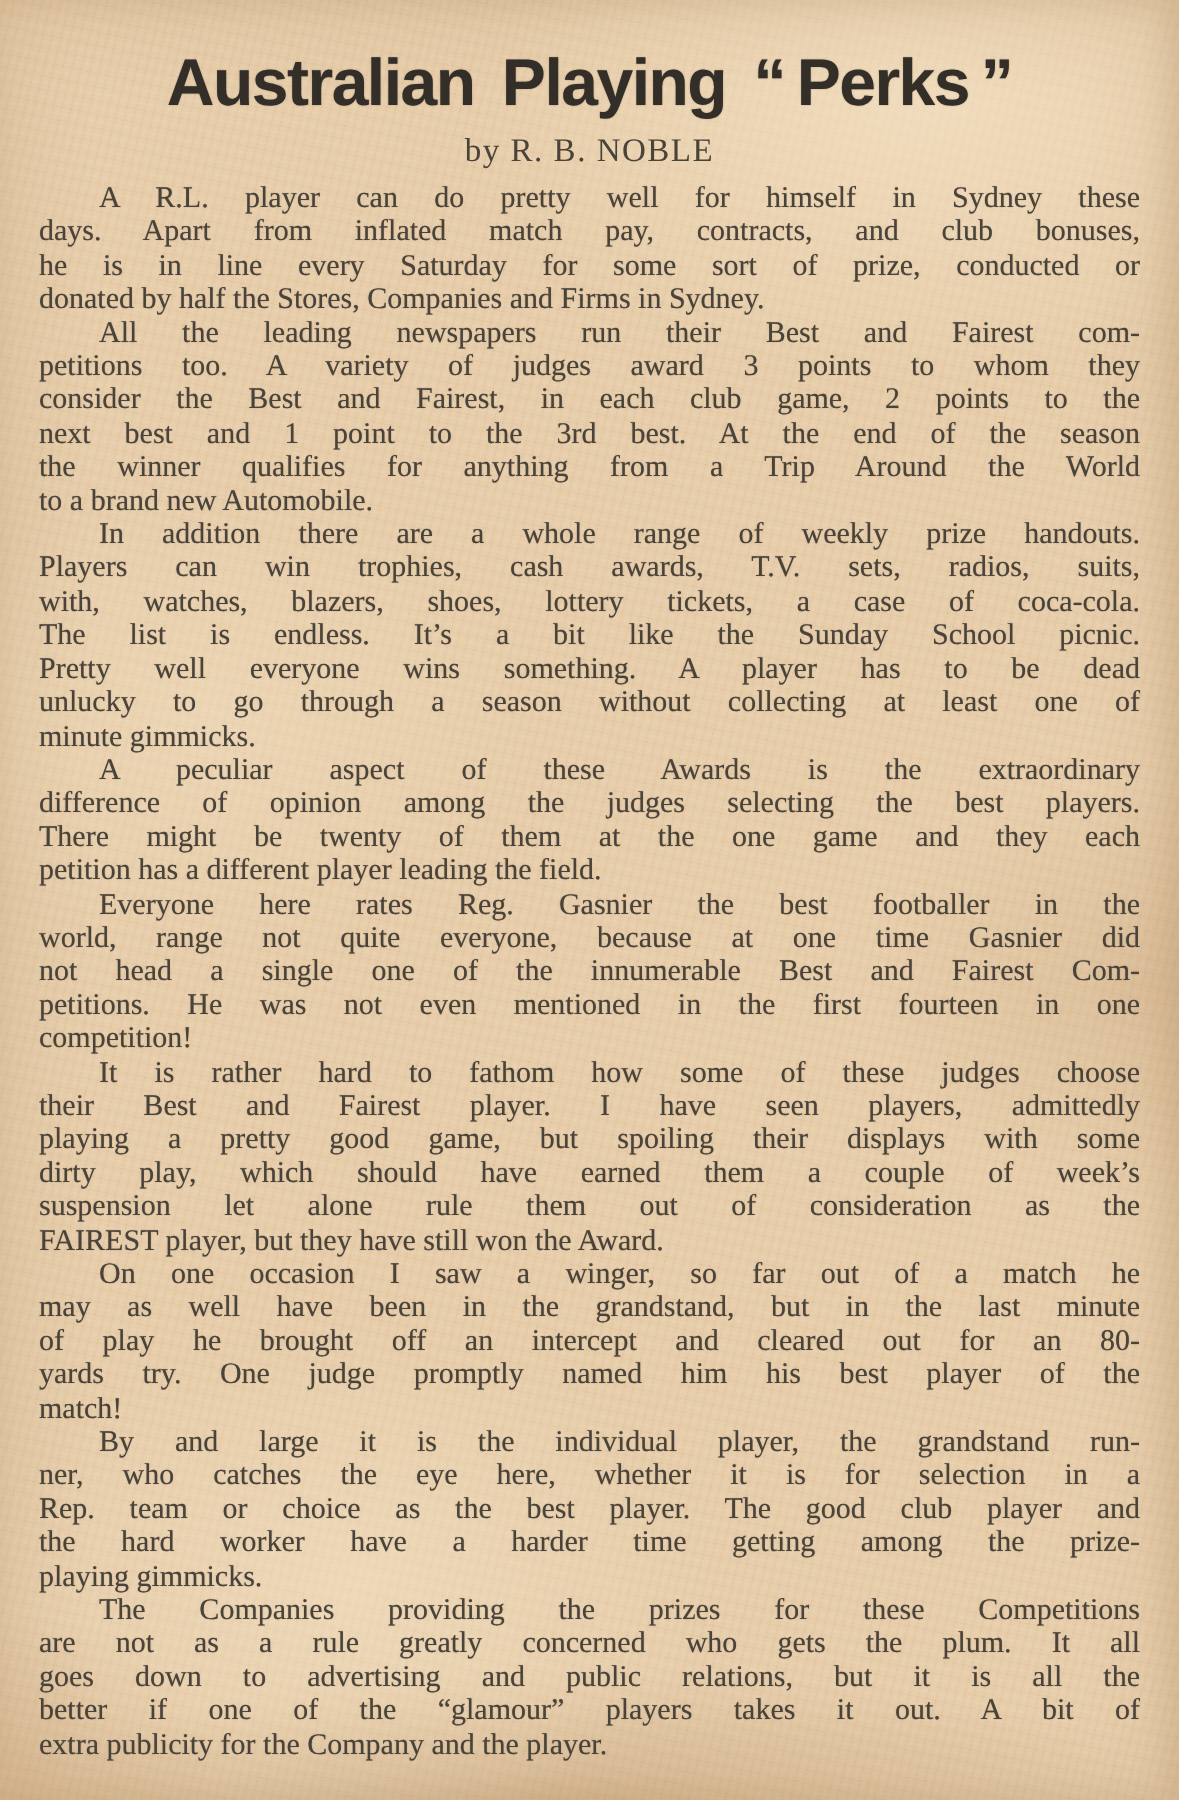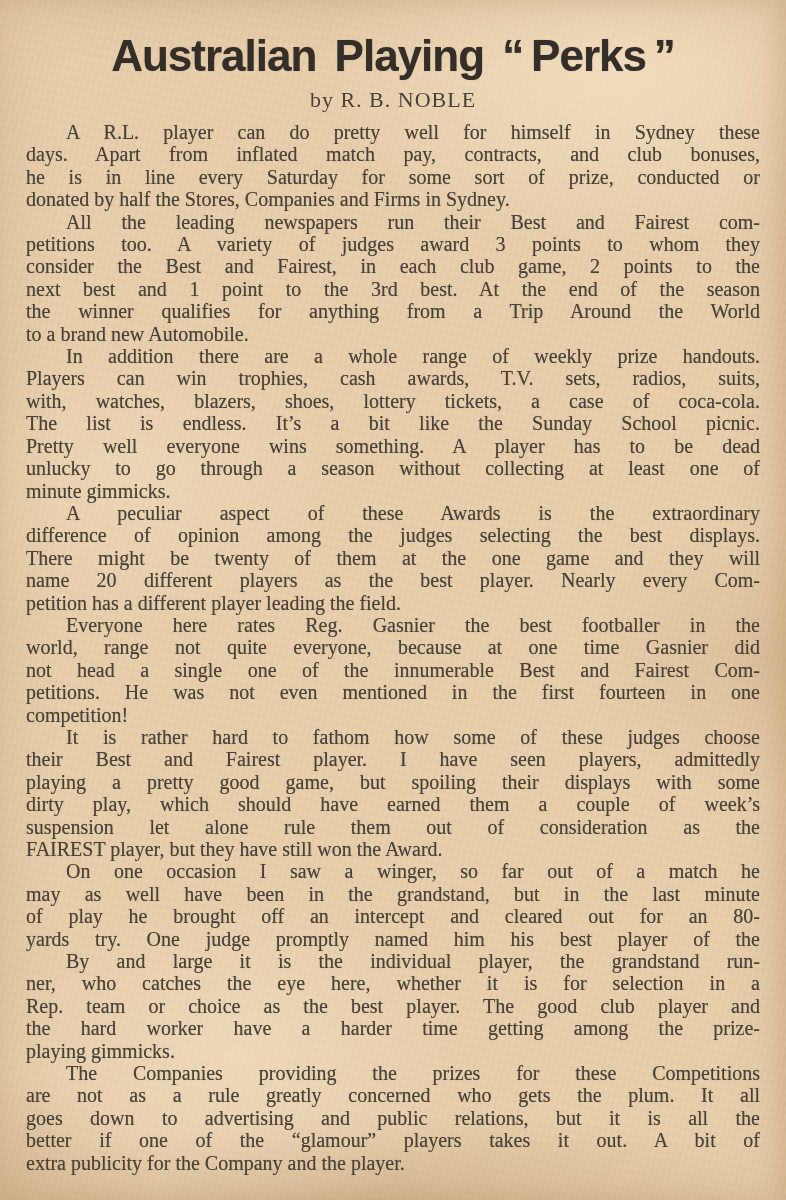--- a/index.html
+++ b/index.html
@@ -91,23 +91,22 @@
         <div class="line first">In addition there are a whole range of weekly prize handouts.</div>
         <div class="line">Players can win trophies, cash awards, T.V. sets, radios, suits,</div>
         <div class="line">with, watches, blazers, shoes, lottery tickets, a case of coca-cola.</div>
         <div class="line">The list is endless.  It’s a bit like the Sunday School picnic.</div>
         <div class="line">Pretty well everyone wins something.  A player has to be dead</div>
         <div class="line">unlucky to go through a season without collecting at least one of</div>
         <div class="line last">minute gimmicks.</div>
       </div>
       <div class="paragraph">
         <div class="line first">A peculiar aspect of these Awards is the extraordinary</div>
-        <div class="line">difference of opinion among the judges selecting the best displays.</div>
-        <div class="line">There might be twenty of them at the one game and they will</div>
-        <div class="line">name 20 different players as the best player.  Nearly every Com-</div>
+        <div class="line">difference of opinion among the judges selecting the best players.</div>
+        <div class="line">There might be twenty of them at the one game and they each</div>
         <div class="line last">petition has a different player leading the field.</div>
       </div>
       <div class="paragraph">
         <div class="line first">Everyone here rates Reg. Gasnier the best footballer in the</div>
         <div class="line">world, range not quite everyone, because at one time Gasnier did</div>
         <div class="line">not head a single one of the innumerable Best and Fairest Com-</div>
         <div class="line">petitions.  He was not even mentioned in the first fourteen in one</div>
         <div class="line last">competition!</div>
       </div>
       <div class="paragraph">
@@ -116,20 +115,21 @@
         <div class="line">playing a pretty good game, but spoiling their displays with some</div>
         <div class="line">dirty play, which should have earned them a couple of week’s</div>
         <div class="line">suspension let alone rule them out of consideration as the</div>
         <div class="line last">FAIREST player, but they have still won the Award.</div>
       </div>
       <div class="paragraph">
         <div class="line first">On one occasion I saw a winger, so far out of a match he</div>
         <div class="line">may as well have been in the grandstand, but in the last minute</div>
         <div class="line">of play he brought off an intercept and cleared out for an 80-</div>
         <div class="line">yards try.  One judge promptly named him his best player of the</div>
+        <div class="line last">match!</div>
       </div>
       <div class="paragraph">
         <div class="line first">By and large it is the individual player, the grandstand run-</div>
         <div class="line">ner, who catches the eye here, whether it is for selection in a</div>
         <div class="line">Rep. team or choice as the best player.  The good club player and</div>
         <div class="line">the hard worker have a harder time getting among the prize-</div>
         <div class="line last">playing gimmicks.</div>
       </div>
       <div class="paragraph">
         <div class="line first">The Companies providing the prizes for these Competitions</div>

